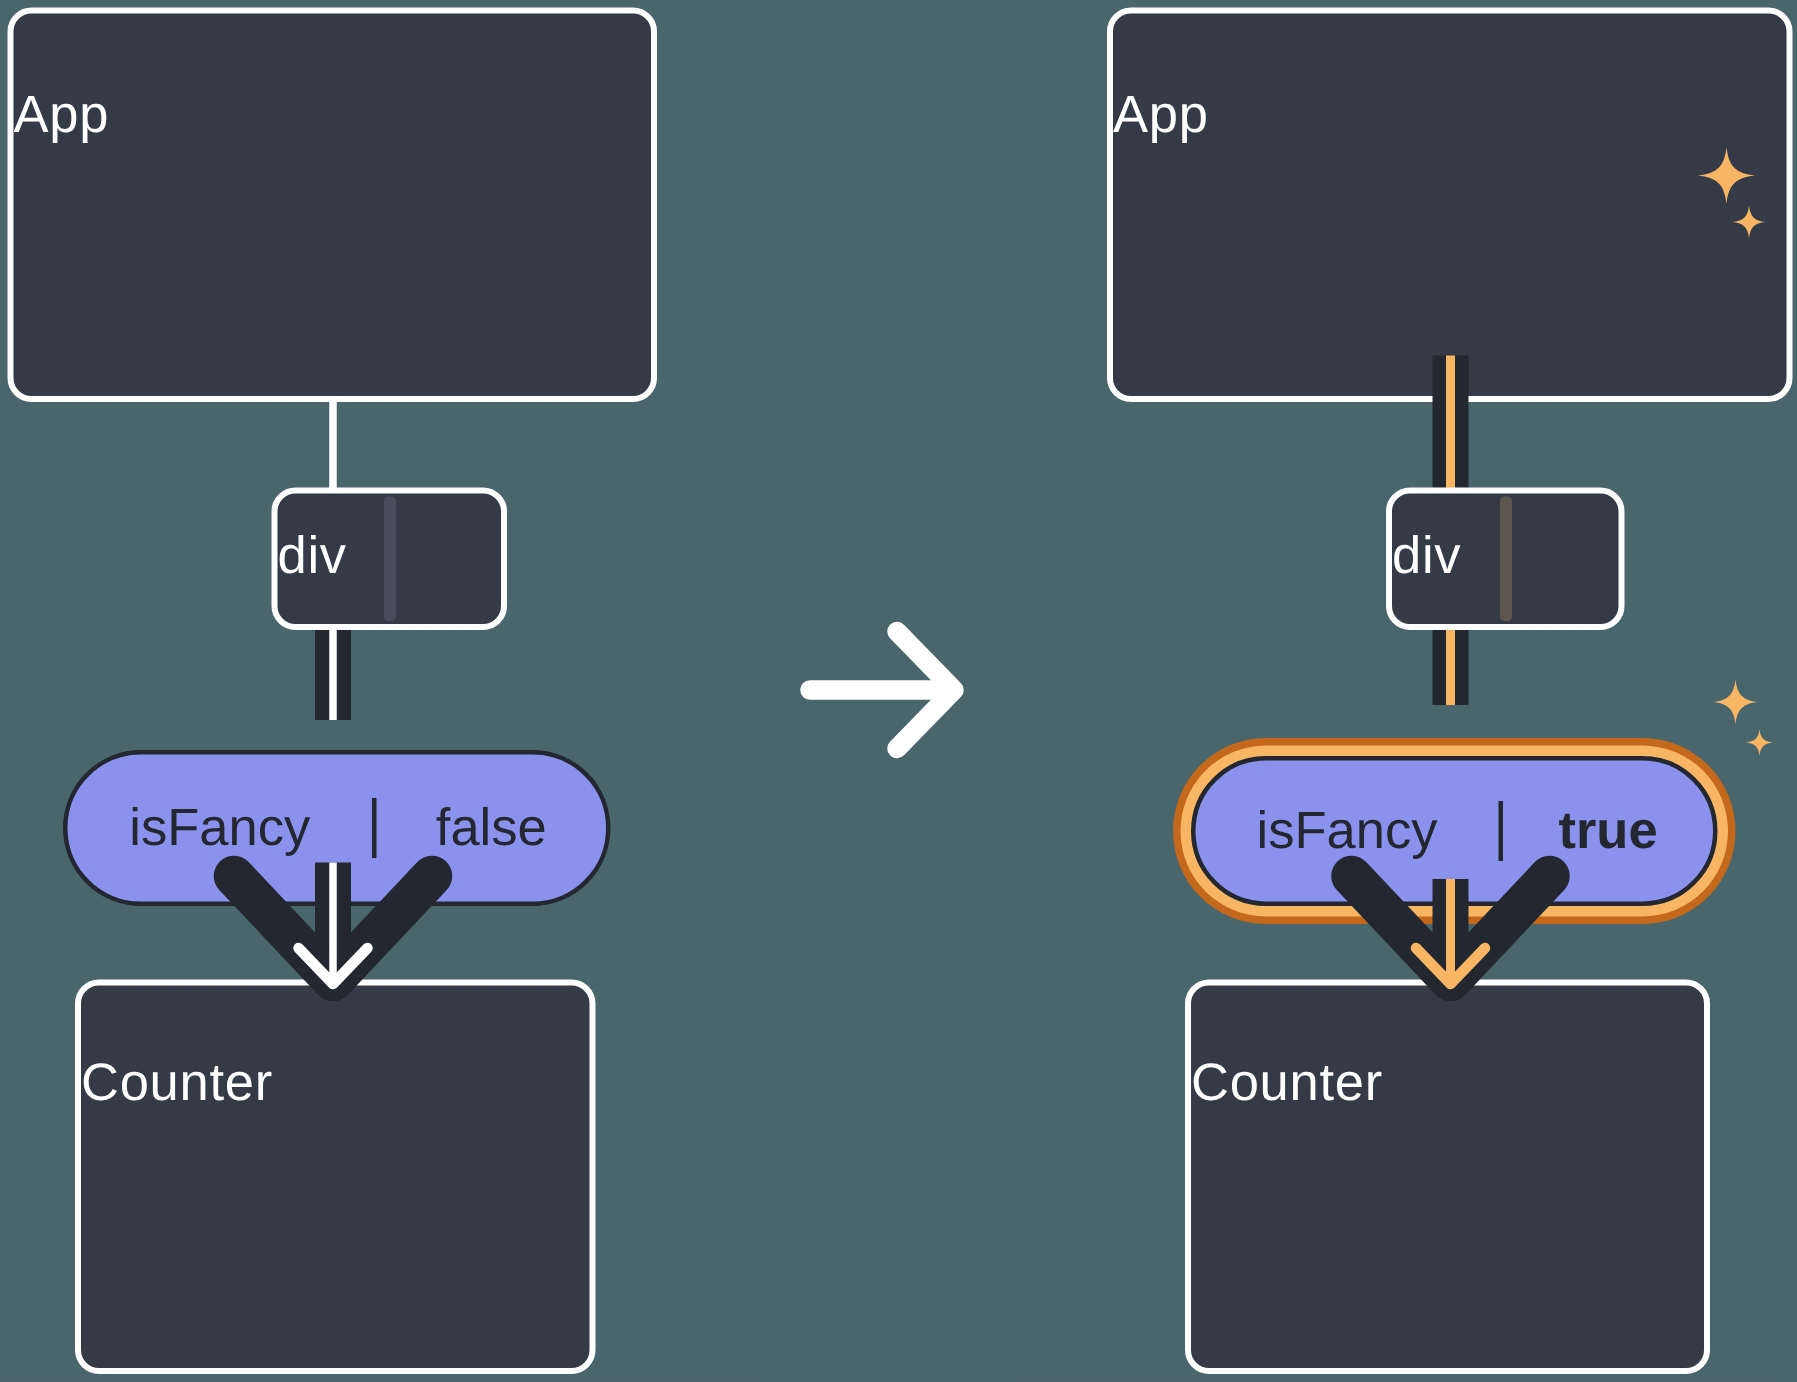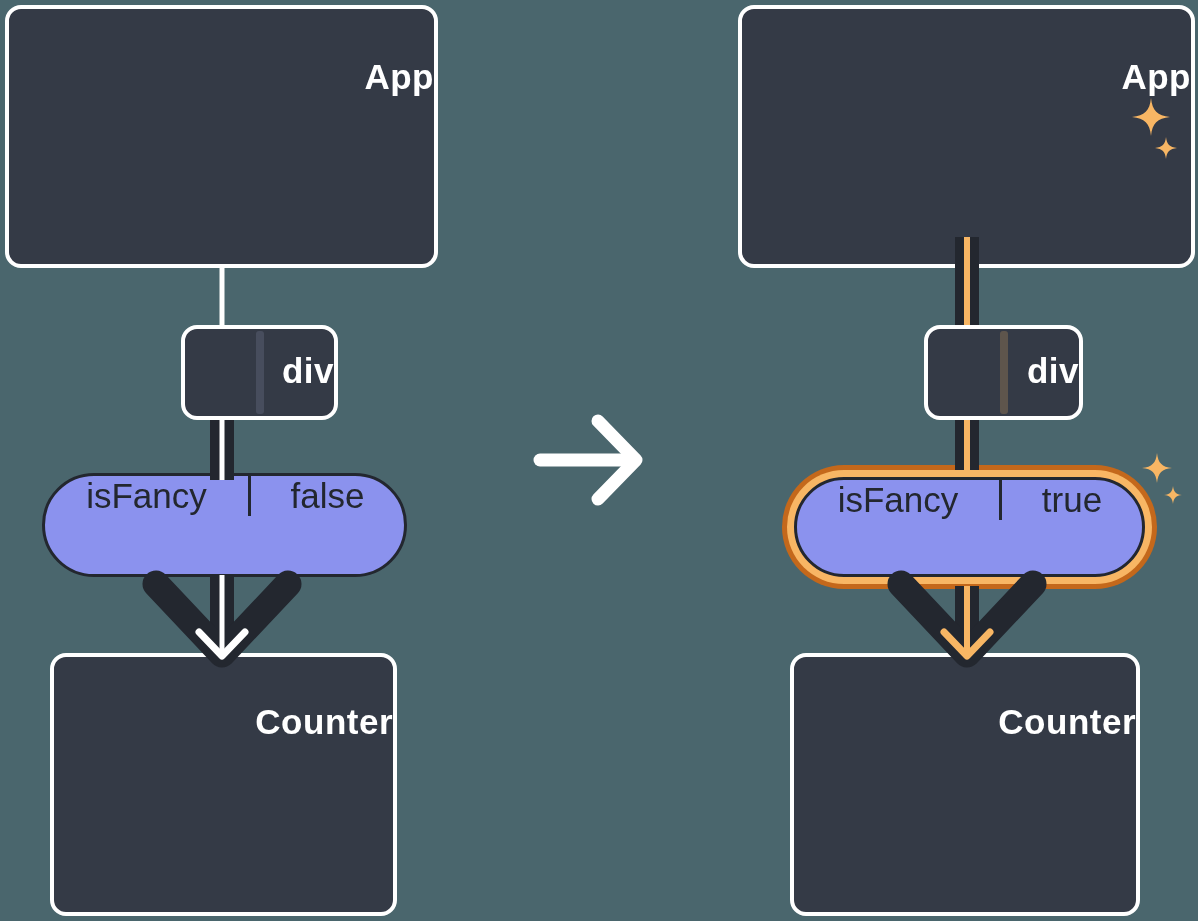--- a/index.html
+++ b/index.html
@@ -5,31 +5,31 @@
   :root{
     --bg:#4A666D; --card:#343A46; --ink:#23272F;
     --purple:#8A92E8; --purple-fill:#8B92EE;
     --orange-light:#F8B664; --orange-dark:#C4681B; --white:#FFFFFF;
   }
   html,body{margin:0;padding:0;}
   body{font-family:"Liberation Sans","DejaVu Sans",sans-serif;background:var(--bg);}
   #stage{position:relative;width:1198px;height:921px;background:var(--bg);overflow:hidden;}
   .abs{position:absolute;}
   .card{background:var(--card);border:4px solid var(--white);border-radius:16px;box-sizing:border-box;z-index:1;}
-  .card-title{position:absolute;left:0;right:0;text-align:right;color:#fff;font-size:35px;font-weight:700;letter-spacing:.5px;}
-  .pill{position:absolute;display:flex;align-items:flex-start;border-radius:999px;box-sizing:border-box;}
+  .card-title{position:absolute;left:0;right:0;text-align:left;color:#fff;font-size:35px;font-weight:400;letter-spacing:.5px;}
+  .pill{position:absolute;display:flex;align-items:center;border-radius:999px;box-sizing:border-box;margin-top:27px;}
   .pill .cell{display:flex;align-items:center;justify-content:center;font-size:35px;}
   .pill-outline{border:3px solid var(--purple);color:var(--purple);}
   .pill-outline .cell+.cell{border-left:3px solid var(--purple);}
   .pill-solid{background:var(--purple-fill);border:3px solid var(--ink);color:var(--ink);}
   .pill-solid .cell+.cell{border-left:3px solid var(--ink);}
   .glow{box-shadow:0 0 0 7px var(--orange-light),0 0 0 12px var(--orange-dark);}
   .pill-fancy-top{background:var(--card);border:3px solid var(--orange-dark);color:var(--purple);}
   .pill-fancy-top .cell+.cell{border-left:3px solid #ED9F45;}
-  .bold{font-weight:400;}
+  .bold{font-weight:700;}
   .divbox{z-index:10;margin-left:36px;}
   .stripe{position:absolute;top:2px;bottom:2px;width:8px;left:50%;margin-left:-4px;border-radius:3px;}
   .stripe-l{background:rgba(190,195,235,0.14);}
   .stripe-r{background:rgba(248,182,100,0.22);}
   svg.overlay{position:absolute;left:0;top:0;z-index:5;pointer-events:none;}
 </style>
 </head>
 <body>
 
 <div id="stage">

